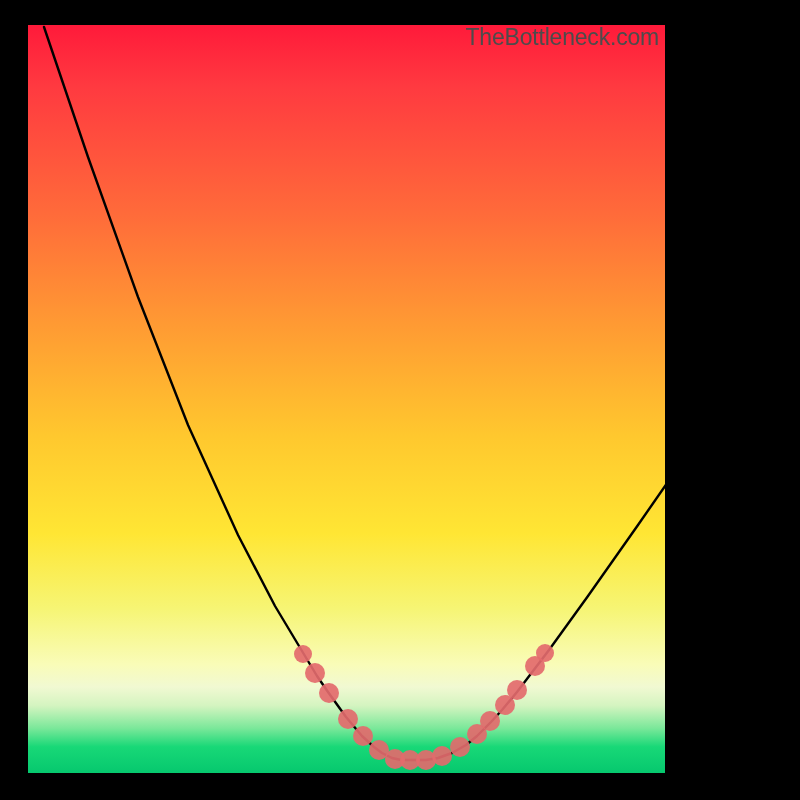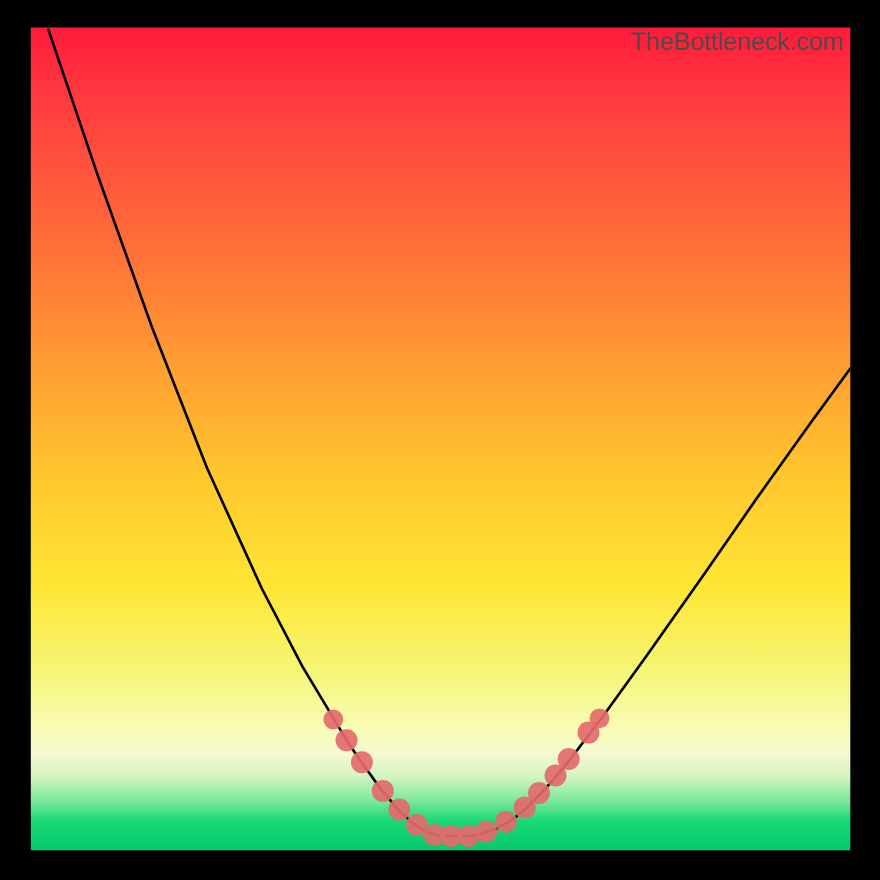--- a/index.html
+++ b/index.html
@@ -7,21 +7,21 @@
     padding: 0;
     width: 800px;
     height: 800px;
     background: #000;
     overflow: hidden;
   }
   .frame {
     position: absolute;
     left: 28px;
     top: 25px;
-    width: 745px;
+    width: 637px;
     height: 748px;
     background: linear-gradient(to bottom,
       #ff1a3a 0%,
       #ff3940 8%,
       #ff6a3a 25%,
       #ff9a33 40%,
       #ffc82e 55%,
       #ffe634 68%,
       #f6f574 78%,
       #f9fcb8 85.5%,

